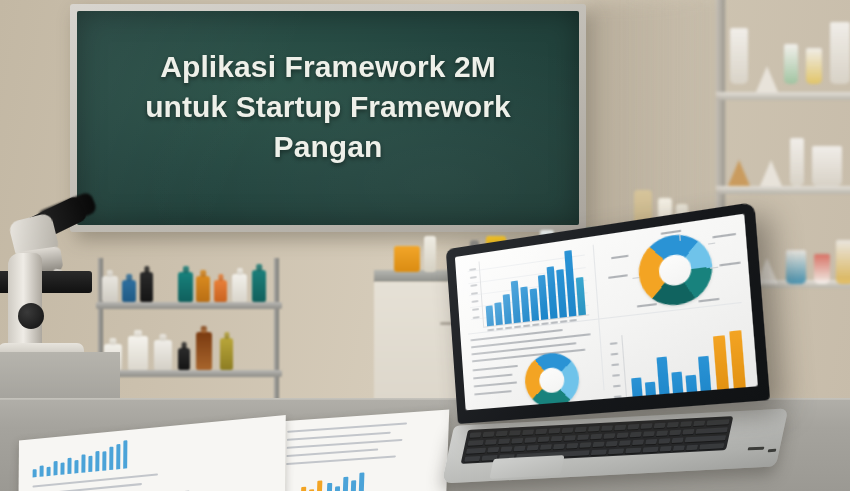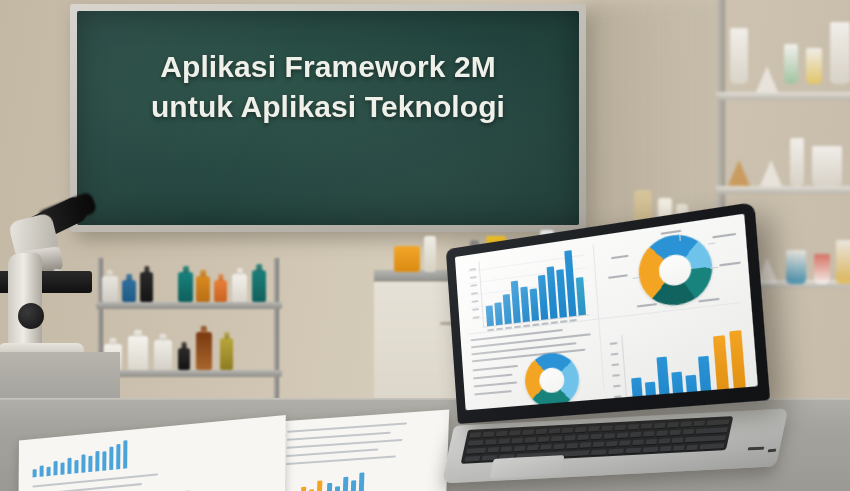--- a/index.html
+++ b/index.html
@@ -315,21 +315,22 @@
     <div class="amber" style="left:46px; width:15px; height:48px;"></div>
   </div>
   <div style="position:absolute; left:634px; top:190px; width:18px; height:54px; background:linear-gradient(180deg,#d6c49a,#c0ac80); border-radius:4px 4px 2px 2px; filter:blur(1.4px);"></div>
   <div style="position:absolute; left:658px; top:198px; width:14px; height:46px; background:linear-gradient(180deg,#f3efe4,#ddd6c5); border-radius:3px; filter:blur(1.4px);"></div>
   <div style="position:absolute; left:676px; top:204px; width:12px; height:40px; background:linear-gradient(180deg,#e8e3d6,#ccc5b4); border-radius:3px; filter:blur(1.4px);"></div>
 
   <div class="board-frame">
     <div class="board">
       <div class="board-title">
         <div>Aplikasi Framework 2M</div>
-        <div>untuk Aplikasi Teknologi</div>
+        <div>untuk Startup Framework</div>
+        <div>Pangan</div>
       </div>
     </div>
   </div>
 
   <div class="microscope">
     <div class="ms-eye2"></div>
     <div class="ms-eye"></div>
     <div class="ms-neck"></div>
     <div class="ms-nose"></div>
     <div class="ms-obj" style="left:30px; bottom:74px; transform:rotate(-18deg);"></div>

